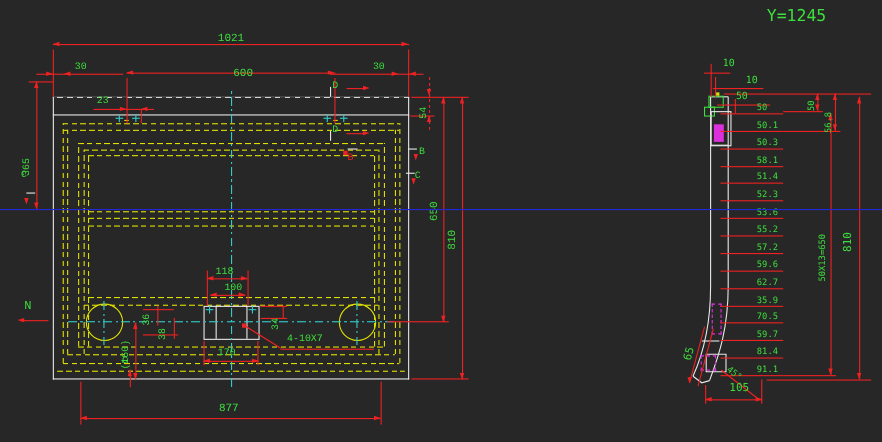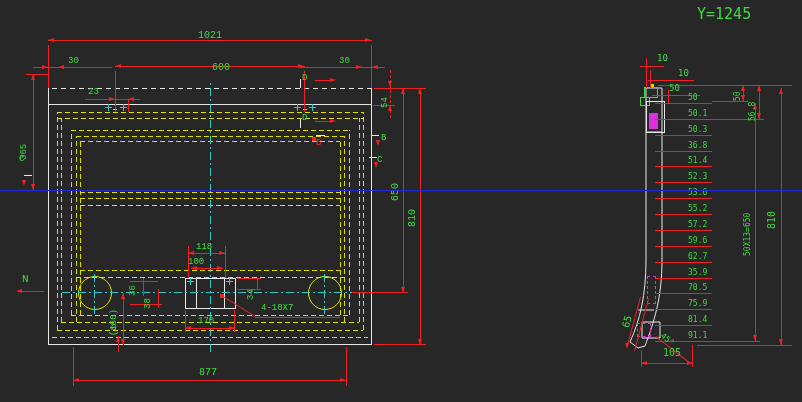--- a/index.html
+++ b/index.html
@@ -207,21 +207,21 @@
     <span class="lab lab2" style="left:198px;top:30px">1021</span>
     <span class="lab lab2" style="left:212px;top:62px">600</span>
     <span class="lab" style="left:68px;top:57px">30</span>
     <span class="lab" style="left:339px;top:57px">30</span>
     <span class="lab" style="left:88px;top:88px">23</span>
     <span class="lab rot" style="left:381px;top:108px">54</span>
     <span class="lab rot" style="left:20px;top:160px">365</span>
     <span class="lab rot lab2" style="left:390px;top:201px">650</span>
     <span class="lab rot lab2" style="left:407px;top:227px">810</span>
     <span class="lab" style="left:196px;top:243px">118</span>
-    <span class="lab" style="left:188px;top:258px">100</span>
+    <span class="lab" style="left:204px;top:258px">100</span>
     <span class="lab" style="left:198px;top:317px">170</span>
     <span class="lab rot" style="left:247px;top:300px">34</span>
     <span class="lab rot" style="left:129px;top:296px">36</span>
     <span class="lab rot" style="left:144px;top:309px">38</span>
     <span class="lab rot" style="left:110px;top:336px">(160)</span>
     <span class="lab lab2" style="left:199px;top:367px">877</span>
     <span class="lab" style="left:261px;top:304px">4-10X7</span>
     <span class="lab" style="left:302px;top:74px">D</span>
     <span class="lab" style="left:302px;top:114px">D</span>
     <span class="lab red-t" style="left:316px;top:139px">B</span>
@@ -295,21 +295,21 @@
         <div class="ord" style="top: 119px;">
         <i class="ord-line"></i>
         <span class="ord-label">50.1</span>
       </div>
         <div class="ord" style="top: 135px;">
         <i class="ord-line"></i>
         <span class="ord-label">50.3</span>
       </div>
         <div class="ord" style="top: 151px;">
         <i class="ord-line"></i>
-        <span class="ord-label">36.8</span>
+        <span class="ord-label">58.1</span>
       </div>
         <div class="ord" style="top: 166px; text-decoration: underline;">
         <i class="ord-line"></i>
         <span class="ord-label">51.4</span>
       </div>
         <div class="ord" style="top: 182px;">
         <i class="ord-line"></i>
         <span class="ord-label">52.3</span>
       </div>
         <div class="ord" style="top: 198px;">
@@ -335,21 +335,21 @@
         <div class="ord" style="top: 278px;">
         <i class="ord-line"></i>
         <span class="ord-label">35.9</span>
       </div>
         <div class="ord" style="top: 293px;">
         <i class="ord-line"></i>
         <span class="ord-label">70.5</span>
       </div>
         <div class="ord" style="top: 309px;">
         <i class="ord-line"></i>
-        <span class="ord-label">75.9</span>
+        <span class="ord-label">59.7</span>
       </div>
         <div class="ord" style="top: 325px;">
         <i class="ord-line"></i>
         <span class="ord-label">81.4</span>
       </div>
         <div class="ord" style="top: 341px;">
         <i class="ord-line"></i>
         <span class="ord-label">91.1</span>
       </div>
       </div>

